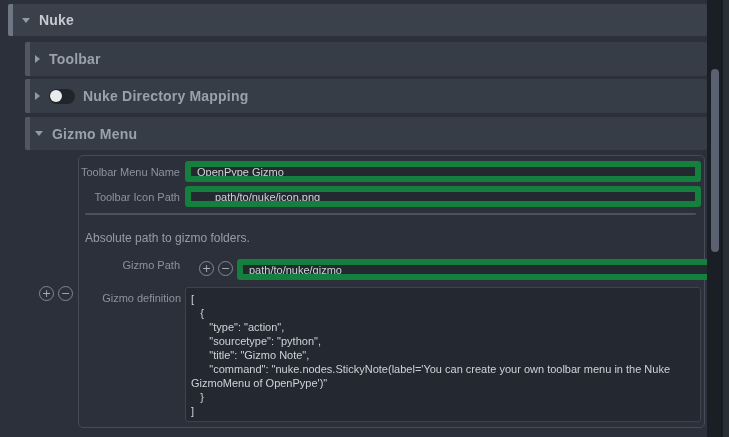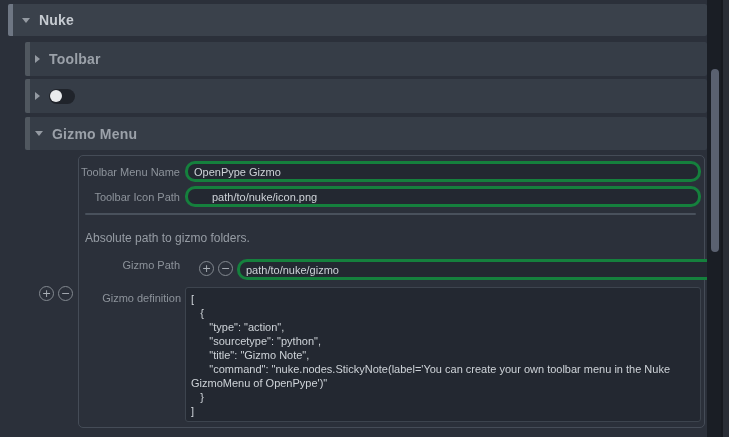--- a/index.html
+++ b/index.html
@@ -45,21 +45,21 @@
   
   .panel{
     left:78px;top:155px;width:627px;height:273px;
     border:1px solid #454c57;border-radius:5px;background:transparent;
   }
   .field-label{
     left:78px;width:102px;text-align:right;
     font-size:11px;color:#8d939b;white-space:nowrap;
   }
   .tfield{
-    background:#232831;border:3px solid #15803d;border-radius:10px;
+    background:#232831;border:6px solid #15803d;border-radius:3px;
     color:#ced3d8;font-size:11px;font-family:"Liberation Sans","DejaVu Sans",sans-serif;
     padding:0 6px;outline:none;height:21px;
   }
   .divider{left:85px;top:213px;width:611px;height:2px;background:#49515c;border-radius:1px;}
   .caption{left:85px;top:231px;font-size:12px;color:#979da5;}
 
   .circle-btn{
     width:15px;height:15px;border-radius:50%;
     border:1px solid #82888f;background:transparent;color:#aab0b7;
     font-size:11px;line-height:12px;padding:0;text-align:center;
@@ -95,20 +95,21 @@
   <span class="tri tri-right tri-slot-sub"></span>
   <span class="hdr-title">Toolbar</span>
 </div>
 
 <div class="abs hdr hdr-sub hdr-dirmap">
   <span class="accent accent-sub"></span>
   <span class="tri tri-right tri-slot-sub"></span>
   <span class="toggle">
     <span class="knob"></span>
   </span>
+  <span class="hdr-title">Nuke Directory Mapping</span>
 </div>
 
 <div class="abs hdr hdr-sub hdr-gizmo">
   <span class="accent accent-sub"></span>
   <span class="tri tri-down tri-slot-sub"></span>
   <span class="hdr-title">Gizmo Menu</span>
 </div>
 
 <div class="abs panel"></div>
 

